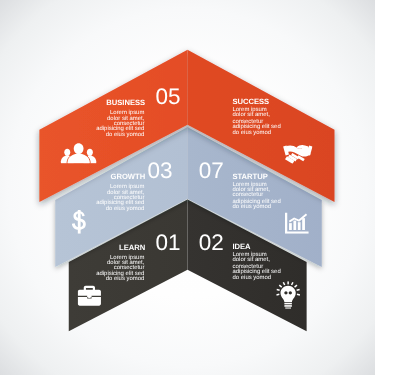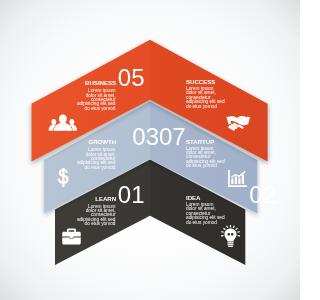--- a/index.html
+++ b/index.html
@@ -5,21 +5,21 @@
 <style>
   html,body{margin:0;padding:0;width:300px;height:300px;overflow:hidden;background:#fff;}
   body{font-family:"Liberation Sans",sans-serif;}
   #stage{position:relative;width:300px;height:300px;overflow:hidden;}
   .bg{position:absolute;left:0;top:0;width:300px;height:300px;
       background:radial-gradient(circle 220px at 50% 50%, #ffffff 0%, #fefefe 40%, #f8f9fa 65%, #eef0f1 83%, #d7d9dc 100%);}
   svg.art{position:absolute;left:0;top:0;width:300px;height:300px;}
   .txt{position:absolute;color:#fff;white-space:nowrap;filter:opacity(100%);}
   .ttl{font-size:6.1px;font-weight:bold;letter-spacing:-0.02px;line-height:6.1px;}
   .bd{font-size:4.75px;line-height:4.42px;font-weight:normal;}
-  .num{font-size:24px;line-height:19.2px;font-weight:normal;}
+  .num{font-size:18px;line-height:19.2px;font-weight:normal;}
   .r{text-align:right;}
   .l{text-align:left;}
   .r .bd > div, .bd.r > div{transform-origin:right center;}
   .l .bd > div, .bd.l > div{transform-origin:left center;}
   .ico{position:absolute;}
 </style>
 </head>
 <body>
 
 <div id="stage">
@@ -83,21 +83,21 @@
 
   <div class="txt ttl l" style="left:186px;top:79px;width:100px;">SUCCESS</div>
   <div class="txt bd l" style="left:186px;top:87px;width:100px;">
     <div>Lorem ipsum</div>
       <div>dolor sit amet,</div>
       <div>consectetur</div>
       <div>adipisicing elit sed</div>
       <div>do eius yomod</div>
   </div>
 
-  <div class="txt num r" style="left:59px;top:127.1px;width:100px;">03</div>
+  <div class="txt num r" style="left:38px;top:127.1px;width:100px;">03</div>
   <div class="txt ttl r" style="left:16.1px;top:139.4px;width:100px;">GROWTH</div>
   <div class="txt bd r" style="left:15.5px;top:148.2px;width:100px;">
     <div>Lorem ipsum</div>
       <div>dolor sit amet,</div>
       <div>consectetur</div>
       <div>adipisicing elit sed</div>
       <div>do eius yomod</div>
   </div>
 
   <div class="txt num l" style="left:159px;top:127.1px;width:100px;">07</div>
@@ -113,21 +113,21 @@
   <div class="txt num r" style="left:44.5px;top:185.2px;width:100px;">01</div>
   <div class="txt ttl r" style="left:16.1px;top:195.8px;width:100px;">LEARN</div>
   <div class="txt bd r" style="left:15.5px;top:204.5px;width:100px;">
     <div>Lorem ipsum</div>
       <div>dolor sit amet,</div>
       <div>consectetur</div>
       <div>adipisicing elit sed</div>
       <div>do eius yomod</div>
   </div>
 
-  <div class="txt num l" style="left:176px;top:185.2px;width:100px;text-align:right;">02</div>
+  <div class="txt num l" style="left:159px;top:185.2px;width:100px;">02</div>
   <div class="txt ttl l" style="left:186px;top:195px;width:100px;">IDEA</div>
   <div class="txt bd l" style="left:186px;top:203px;width:100px;">
     <div>Lorem ipsum</div>
       <div>dolor sit amet,</div>
       <div>consectetur</div>
       <div>adipisicing elit sed</div>
       <div>do eius yomod</div>
   </div>
 
   <svg class="ico" style="left:47.8px;top:114.2px;width:29.8px;height:16.9px;" viewBox="0 0 59.6 33.8">

